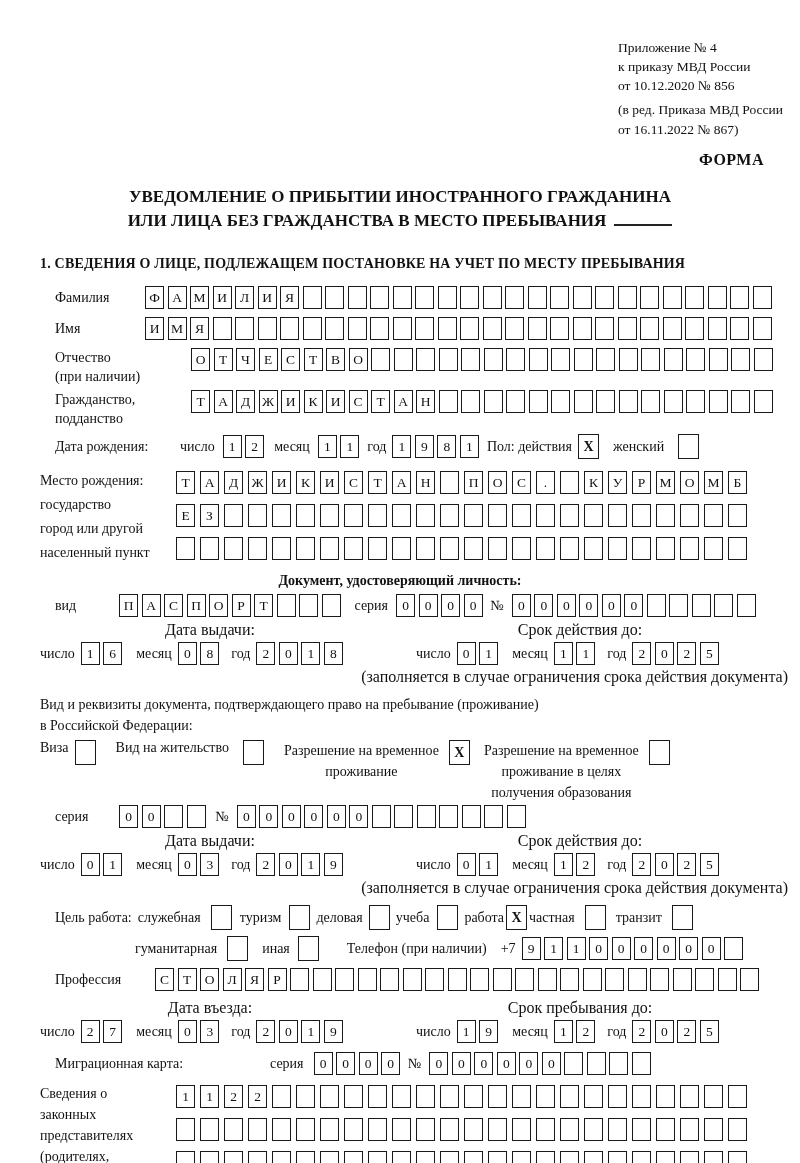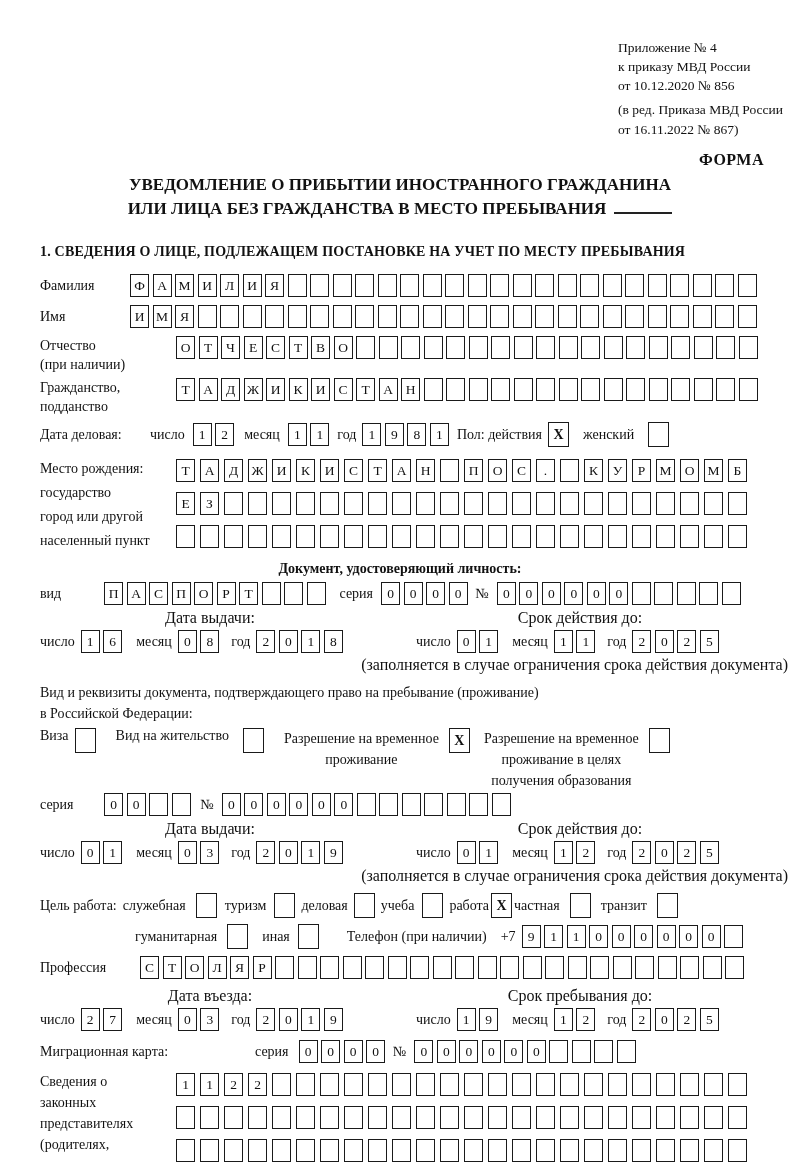--- a/index.html
+++ b/index.html
@@ -11,28 +11,28 @@
     font-family:"Liberation Serif","DejaVu Serif",serif;
     color:#111;
     overflow:hidden;
     box-sizing:border-box;
     padding:38px 0 0 40px;
   }
   
   .doc-ref{margin-left:578px;font-size:13.5px;line-height:1.42;}
   .doc-ref .gap{margin-top:5px;}
   .forma{margin-top:12px;margin-right:36px;text-align:right;font-weight:bold;font-size:16px;letter-spacing:.5px;}
-  .title{margin-top:4px;text-align:center;font-weight:bold;font-size:17px;line-height:1.45;padding-right:40px;}
+  .title{margin-top:16px;text-align:center;font-weight:bold;font-size:17px;line-height:1.45;padding-right:40px;}
   .blank-line{display:inline-block;width:58px;border-bottom:2.5px solid #222;height:12px;margin-left:8px;}
   .sec-head{margin-top:22px;font-weight:bold;font-size:14px;letter-spacing:.2px;}
 
   
   .row{display:flex;align-items:center;margin-top:8px;}
   .row.top{align-items:flex-start;}
-  .lbl{font-size:14px;flex:0 0 auto;line-height:19px;}
+  .lbl{font-size:14px;flex:0 0 auto;line-height:19px;margin-left:15px;}
   .w90{width:90px;}
   .w136{width:136px;}
   .w100{width:100px;}
   .lbl2{font-size:14px;line-height:19px;}
   .cells{display:flex;gap:3.5px;flex-wrap:nowrap;}
   .cells.sp{gap:5px;}
   .cell{
     display:inline-flex;align-items:center;justify-content:center;
     width:17px;height:21px;flex:0 0 auto;
     border:1.5px solid #1a1a1a;background:#fff;
@@ -223,21 +223,21 @@
         <span class="cell"></span>
         <span class="cell"></span>
         <span class="cell"></span>
         <span class="cell"></span>
         <span class="cell"></span>
         <span class="cell"></span>
       </span>
   </div>
 
   <div class="row" style="margin-top:6px;">
-    <span class="lbl" style="width:110px;">Дата деловая:</span>
+    <span class="lbl" style="width:110px;">Дата рождения:</span>
     <span class="lbl">число</span>
     <span class="cells ml8">
         <span class="cell">1</span>
         <span class="cell">2</span>
       </span>
     <span class="lbl ml10">месяц</span>
     <span class="cells ml8">
         <span class="cell">1</span>
         <span class="cell">1</span>
       </span>

